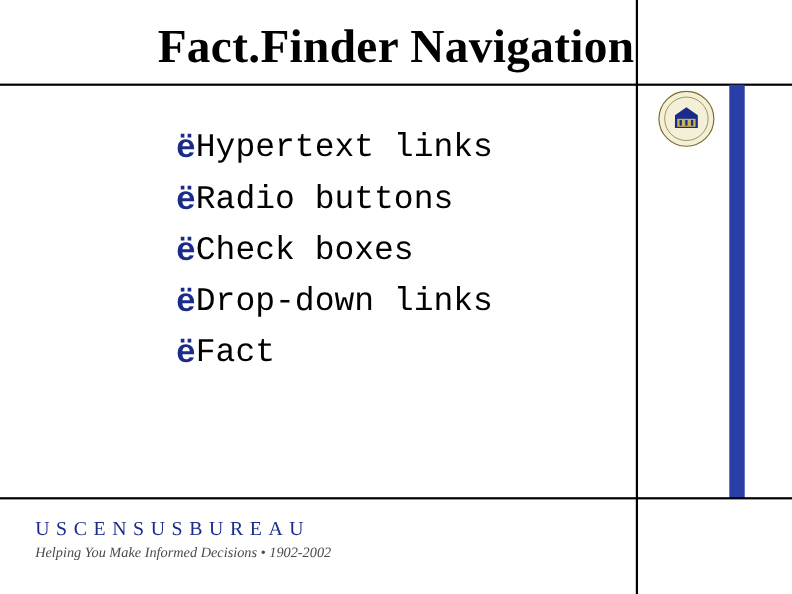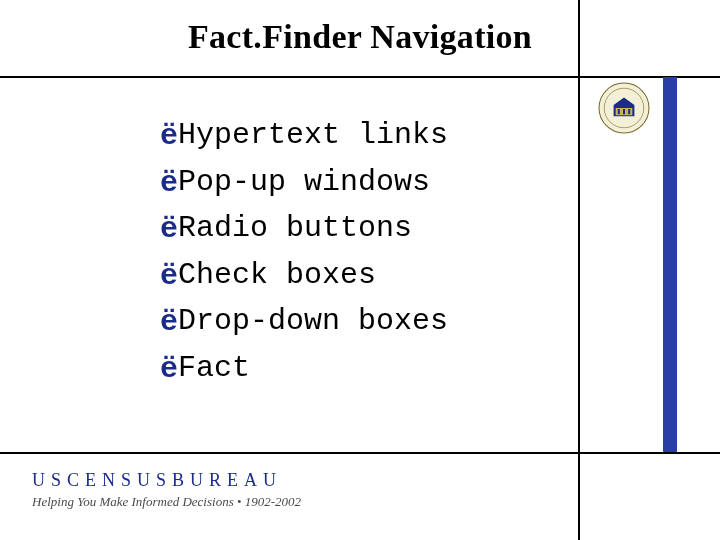--- a/index.html
+++ b/index.html
@@ -9,21 +9,21 @@
     width: 720px;
     height: 540px;
     background: #ffffff;
   }
   .title {
     position: absolute;
     top: 18px;
     left: 0;
     width: 100%;
     text-align: center;
-    font-size: 34px;
+    font-size: 43px;
     font-weight: bold;
     color: #000;
     letter-spacing: 0.3px;
   }
   .hline {
     position: absolute;
     left: 0;
     width: 100%;
     height: 2px;
     background: #000;
@@ -111,24 +111,23 @@
     <circle cx="50" cy="50" r="38" fill="none" stroke="#7a6a2a" stroke-width="1.2"></circle>
     <path d="M30 66 L30 44 L50 30 L70 44 L70 66 Z" fill="#1a2b8a"></path>
     <rect x="34" y="50" width="32" height="14" fill="#c9b45a"></rect>
     <rect x="38" y="52" width="4" height="10" fill="#1a2b8a"></rect>
     <rect x="48" y="52" width="4" height="10" fill="#1a2b8a"></rect>
     <rect x="58" y="52" width="4" height="10" fill="#1a2b8a"></rect>
   </svg>
 
   <div class="bullets">
     <div class="item"><span class="arrow">ë</span><span>Hypertext links</span></div>
-    <div class="item"><span class="arrow">ë</span><span>Pop-up windows</span></div>
     <div class="item"><span class="arrow">ë</span><span>Radio buttons</span></div>
     <div class="item"><span class="arrow">ë</span><span>Check boxes</span></div>
-    <div class="item"><span class="arrow">ë</span><span>Drop-down boxes</span></div>
+    <div class="item"><span class="arrow">ë</span><span>Drop-down links</span></div>
     <div class="item"><span class="arrow">ë</span><span>Fact</span></div>
   </div>
 
   <div class="hline bottom"></div>
 
   <div class="footer-brand">
     <span class="word">USCENSUSBUREAU</span>
   </div>
   <div class="footer-tag">
     <span>Helping You Make Informed Decisions</span>

